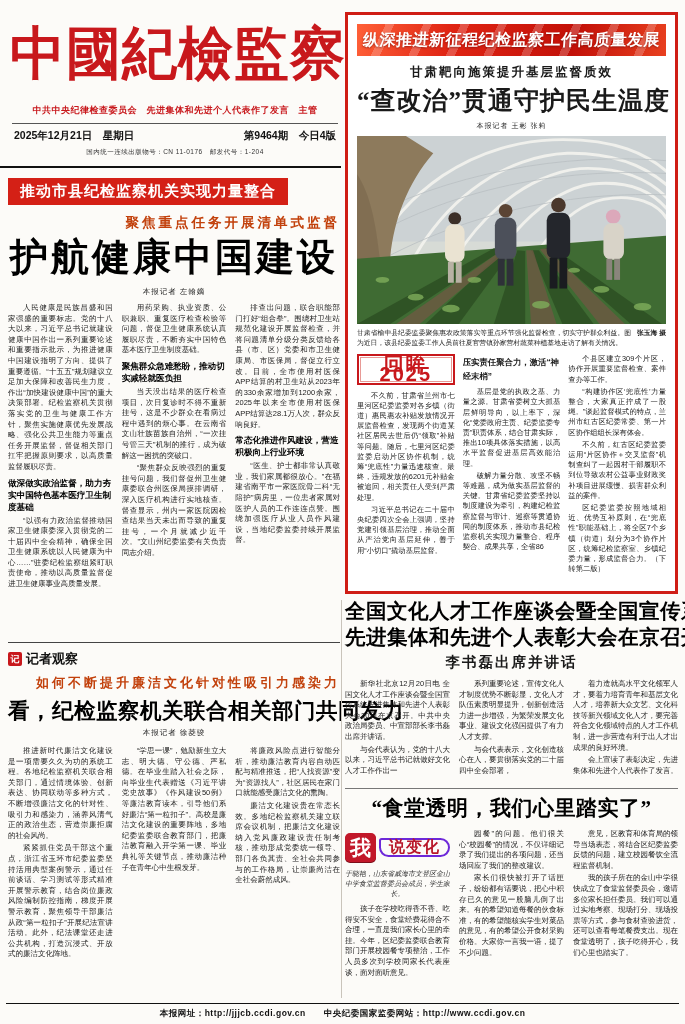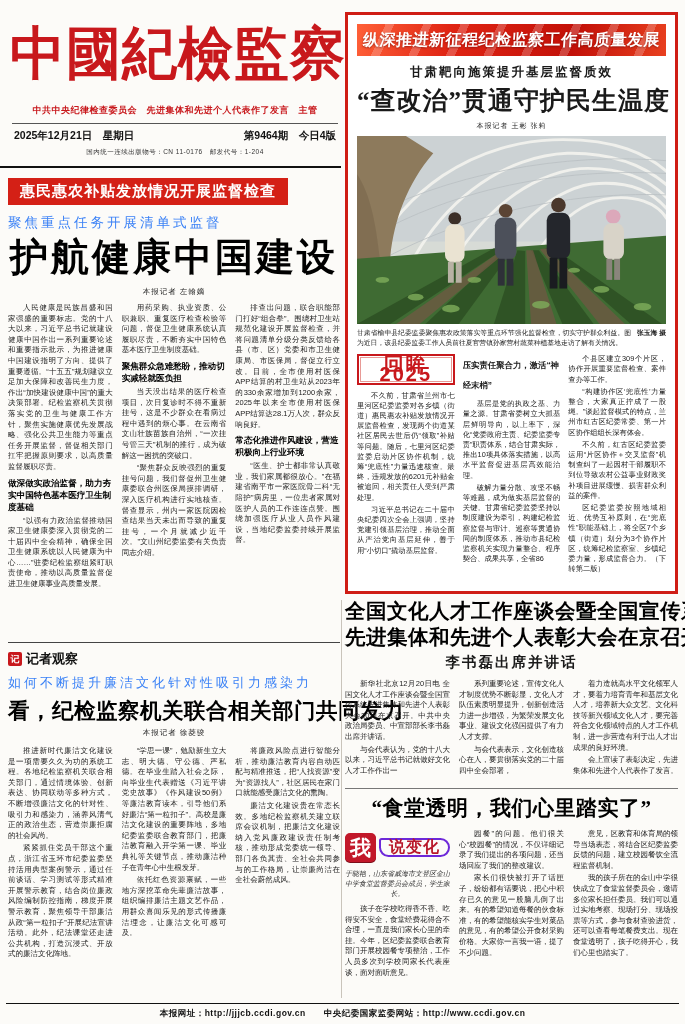--- a/index.html
+++ b/index.html
@@ -11,22 +11,22 @@
                color:#c8181c;letter-spacing:1px;transform:scaleY(1.04);white-space:nowrap;}
   .supervisor{color:#c8181c;font-size:9px;font-weight:bold;letter-spacing:.5px;margin-top:2px;}
   .mast-rule{border-top:1px solid #555;margin:6px 2px 0;}
   .dateline{display:flex;justify-content:space-between;font-size:10.5px;font-weight:bold;
             padding:5px 4px 2px;color:#111;gap:18px;}
   .pubcode{font-size:6.5px;color:#333;margin-top:3px;letter-spacing:.5px;}
   .heavy-rule{position:absolute;left:0;top:166px;width:341px;border-top:2px solid #111;}
   
   .badge-red{display:inline-block;background:#d42016;color:#fff;font-weight:900;font-size:15px;
              padding:4px 12px;letter-spacing:1px;}
-  .kicker{text-align:left;font-family:"Liberation Serif",serif;font-weight:normal;font-size:13.5px;
-          letter-spacing:3px;color:#3b82f6;}
+  .kicker{text-align:right;font-family:"Liberation Serif",serif;font-weight:bold;font-size:13.5px;
+          letter-spacing:3px;color:#c2410c;}
   .byline{text-align:center;font-size:7.5px;color:#222;letter-spacing:1px;}
   .cols{display:flex;gap:9px;overflow:hidden;}
   .col{flex:1;font-size:7.5px;line-height:10.6px;text-align:justify;color:#222;overflow:hidden;}
   .col p.para{margin:0 0 2px;text-indent:15px;}
   .col p.sub{margin:4px 0 3px;text-indent:0;font-weight:900;font-size:8.6px;line-height:12px;
              color:#000;font-family:"Liberation Sans",sans-serif;text-align:left;}
   
   .lead{position:absolute;left:8px;top:178px;width:332px;}
   .lead .kicker{margin-top:9px;}
   .lead-headline{text-align:center;font-weight:900;font-size:38px;letter-spacing:3px;color:#000;
@@ -56,21 +56,21 @@
              letter-spacing:2px;margin-top:8px;}
   .rb-headline{text-align:center;font-family:"Liberation Serif",serif;font-weight:900;font-size:25px;
                letter-spacing:1px;margin-top:3px;white-space:nowrap;}
   .rb-byline{text-align:center;font-size:7px;color:#222;margin:4px 0 5px;letter-spacing:1px;}
   .photo{width:100%;height:188px;display:block;}
   .caption{font-size:6.8px;line-height:9.6px;text-align:justify;color:#222;margin-top:4px;}
   .credit{font-weight:bold;white-space:nowrap;float:right;margin-left:6px;}
   .rb-bottom{display:flex;gap:8px;margin-top:7px;height:230px;overflow:hidden;}
   .rb-col{flex:1;font-size:7.3px;line-height:10.2px;text-align:justify;overflow:hidden;}
   .rb-col p.para{margin:0 0 2px;text-indent:14px;}
-  .rb-col p.sub{margin:1px 0 4px;text-indent:0;font-weight:900;font-size:8.4px;line-height:20px;text-align:left;}
+  .rb-col p.sub{margin:1px 0 4px;text-indent:0;font-weight:900;font-size:8.4px;line-height:14px;text-align:left;}
   .review-badge{display:block;border:2px solid #c8181c;color:#c8181c;font-weight:900;font-size:20px;
                 letter-spacing:2px;text-align:center;padding:3px 0;margin-bottom:6px;
                 box-shadow:inset 0 0 0 1px #fff, inset 0 0 0 2px #e89a96;}
   
   .culture{position:absolute;left:345px;top:598px;width:333px;}
   .cu-line{text-align:center;font-family:"Liberation Serif",serif;font-weight:900;font-size:20.5px;
            letter-spacing:.5px;white-space:nowrap;line-height:26px;color:#000;}
   .cu-sub{text-align:center;font-family:"Liberation Serif",serif;font-weight:900;font-size:14.5px;
           letter-spacing:2px;margin-top:3px;}
   .culture .cols{height:104px;margin-top:7px;}
@@ -103,21 +103,21 @@
     <div class="mast-rule"></div>
     <div class="dateline">
       <span>2025年12月21日　星期日</span>
       <span>第9464期　今日4版</span>
     </div>
     <div class="pubcode">国内统一连续出版物号：CN 11-0176　邮发代号：1-204</div>
   </div>
   <div class="heavy-rule"></div>
 
   <div class="lead">
-    <span class="badge-red">惠民惠农补贴发放情况开展监督检查</span>
+    <span class="badge-red">推动市县纪检监察机关实现力量整合</span>
     <div class="kicker">聚焦重点任务开展清单式监督</div>
     <div class="lead-headline">护航健康中国建设</div>
     <div class="byline">本报记者 左翰嫡</div>
     <div class="cols">
       <div class="col">
           <p class="para">人民健康是民族昌盛和国家强盛的重要标志。党的十八大以来，习近平总书记就建设健康中国作出一系列重要论述和重要指示批示，为推进健康中国建设指明了方向、提供了重要遵循。“十五五”规划建议立足加大保障和改善民生力度，作出“加快建设健康中国”的重大决策部署。纪检监察机关贯彻落实党的卫生与健康工作方针，聚焦实施健康优先发展战略、强化公共卫生能力等重点任务开展监督，督促相关部门扛牢把握原则要求，以高质量监督履职尽责。</p>
           <p class="sub">做深做实政治监督，助力夯实中国特色基本医疗卫生制度基础</p>
           <p class="para">“以强有力政治监督推动国家卫生健康委深入贯彻党的二十届四中全会精神，确保全国卫生健康系统以人民健康为中心……”驻委纪检监察组紧盯职责使命，推动以高质量监督促进卫生健康事业高质量发展。</p>
         </div>
       <div class="col">
@@ -144,21 +144,20 @@
     <div class="kicker">如何不断提升廉洁文化针对性吸引力感染力</div>
     <div class="obs-headline">看，纪检监察机关联合相关部门共同发力</div>
     <div class="byline">本报记者 徐菱骏</div>
     <div class="cols">
       <div class="col">
           <p class="para">推进新时代廉洁文化建设是一项需要久久为功的系统工程。各地纪检监察机关联合相关部门，通过情境体验、创新表达、协同联动等多种方式，不断增强廉洁文化的针对性、吸引力和感染力，涵养风清气正的政治生态，营造崇廉拒腐的社会风尚。</p>
           <p class="para">紧紧抓住党员干部这个重点，浙江省玉环市纪委监委坚持活用典型案例警示，通过任前谈话、学习测试等形式精准开展警示教育，结合岗位廉政风险编制防控指南，梯度开展警示教育，聚焦领导干部廉洁从政“第一粒扣子”开展纪法宣讲活动。此外，纪法课堂还走进公共机构，打造沉浸式、开放式的廉洁文化阵地。</p>
         </div>
       <div class="col">
           <p class="para">“学思一课”，勉励新生立大志、明大德、守公德、严私德。在毕业生踏入社会之际，向毕业生代表赠送《习近平讲党史故事》《作风建设50例》等廉洁教育读本，引导他们系好廉洁“第一粒扣子”。高校是廉洁文化建设的重要阵地，多地纪委监委联合教育部门，把廉洁教育融入开学第一课、毕业典礼等关键节点，推动廉洁种子在青年心中生根发芽。</p>
-          <p class="para">依托红色资源禀赋，一些地方深挖革命先辈廉洁故事，组织编排廉洁主题文艺作品，用群众喜闻乐见的形式传播廉洁理念，让廉洁文化可感可及。</p>
         </div>
       <div class="col">
           <p class="para">将廉政风险点进行智能分析，推动廉洁教育内容自动匹配与精准推送，把“人找资源”变为“资源找人”，社区居民在家门口就能感受廉洁文化的熏陶。</p>
           <p class="para">廉洁文化建设贵在常态长效。多地纪检监察机关建立联席会议机制，把廉洁文化建设纳入党风廉政建设责任制考核，推动形成党委统一领导、部门各负其责、全社会共同参与的工作格局，让崇廉尚洁在全社会蔚然成风。</p>
         </div>
     </div>
   </div>
 
   <div class="redbox">
     <div class="banner">

